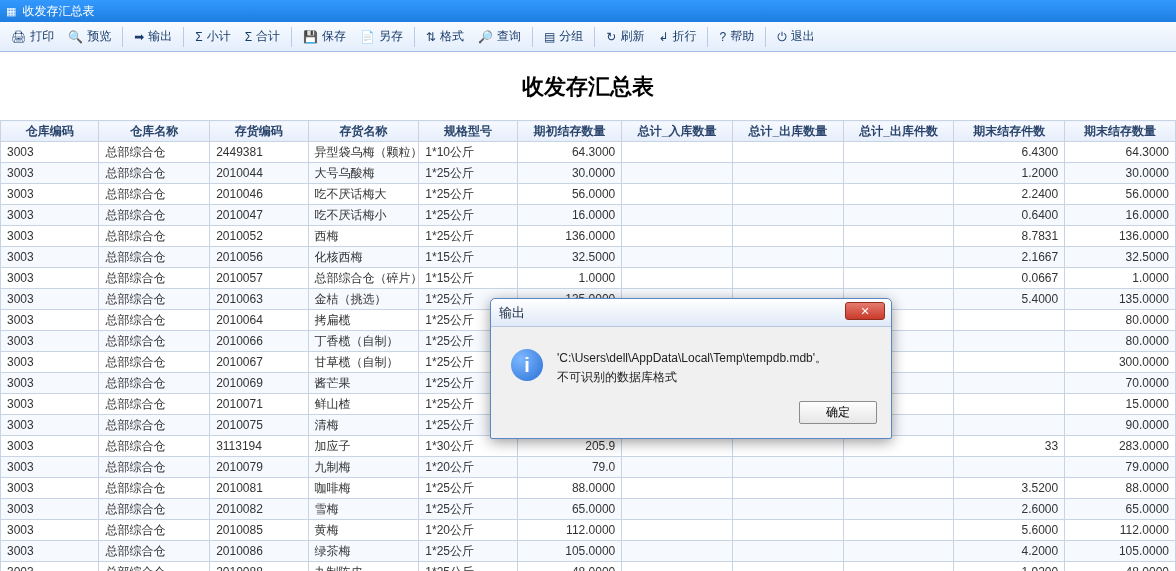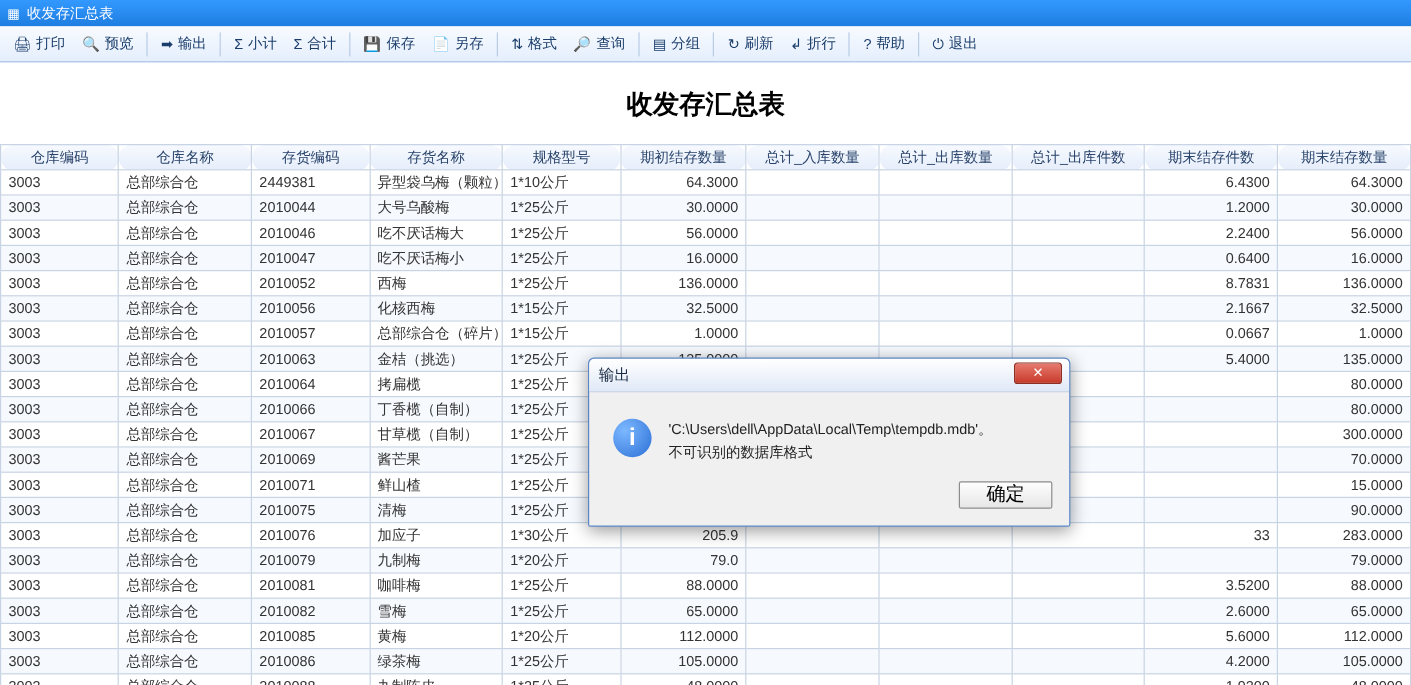--- a/index.html
+++ b/index.html
@@ -60,23 +60,22 @@
     height: 21px;
     padding: 0 6px;
     text-align: left;
     white-space: nowrap;
     overflow: hidden;
     color:#333;
   }
   .grid th {
     background: linear-gradient(#f6f9fe, #e6eefb);
     text-align: center;
-    font-weight: normal;
+    font-weight: bold;
     color:#2a446b;
-    border-radius:10px;
   }
   .grid td.num { text-align: right; }
   .grid tr:nth-child(even) td { background:#f6f9fe; }
   .grid tr:nth-child(odd) td { background:#fff; }
 
   .dialog {
     position: absolute;
     left: 490px;
     top: 298px;
     width: 402px;
@@ -123,21 +122,21 @@
   .dlg-buttons {
     padding: 0 14px 14px 0;
     display:flex; justify-content:flex-end;
   }
   .okbtn {
     min-width:78px; height:23px;
     background:linear-gradient(#fefefe,#e6e6e6);
     border:1px solid #8c8c8c;
     border-radius:2px;
     cursor:pointer;
-    font-size:16px;
+    font-size:12px;
     padding:0 10px;
   }
 </style>
 </head>
 <body>
 
 <div class="titlebar">
   <span class="icon">▦</span>
   <span>收发存汇总表</span>
 </div>
@@ -419,21 +418,21 @@
         <td class="num">90.0</td>
         <td class="num"></td>
         <td class="num"></td>
         <td class="num"></td>
         <td class="num"></td>
         <td class="num">90.0000</td>
       </tr>
       <tr>
         <td>3003</td>
         <td>总部综合仓</td>
-        <td>2010076</td>
+        <td>3113194</td>
         <td>加应子</td>
         <td>1*30公斤</td>
         <td class="num">205.9</td>
         <td class="num"></td>
         <td class="num"></td>
         <td class="num"></td>
         <td class="num">33</td>
         <td class="num">283.0000</td>
       </tr>
       <tr>

